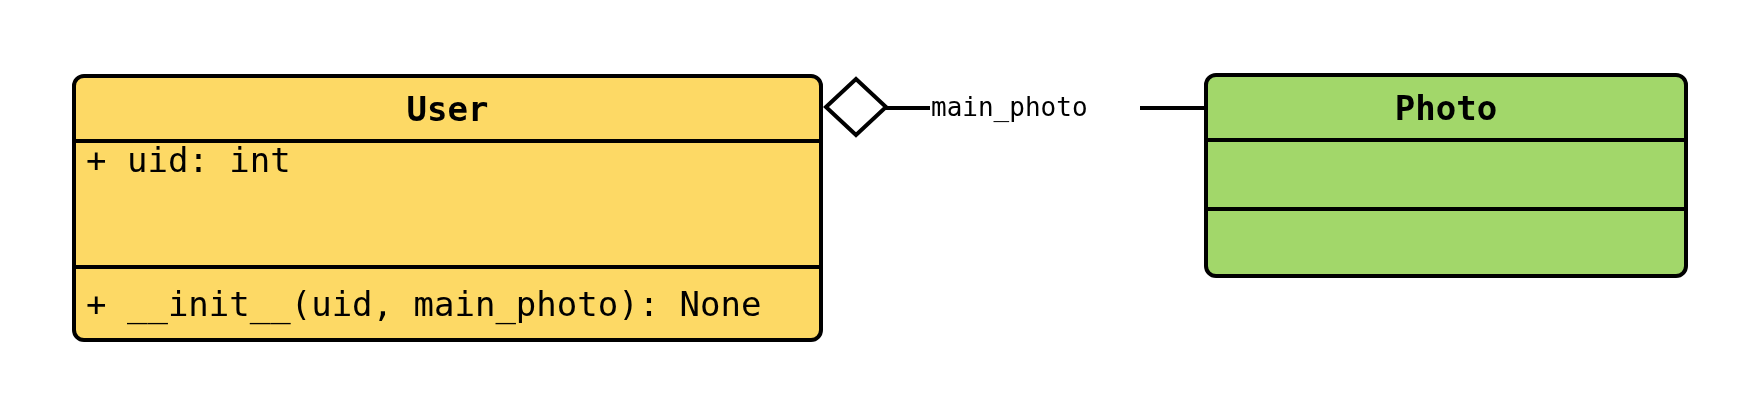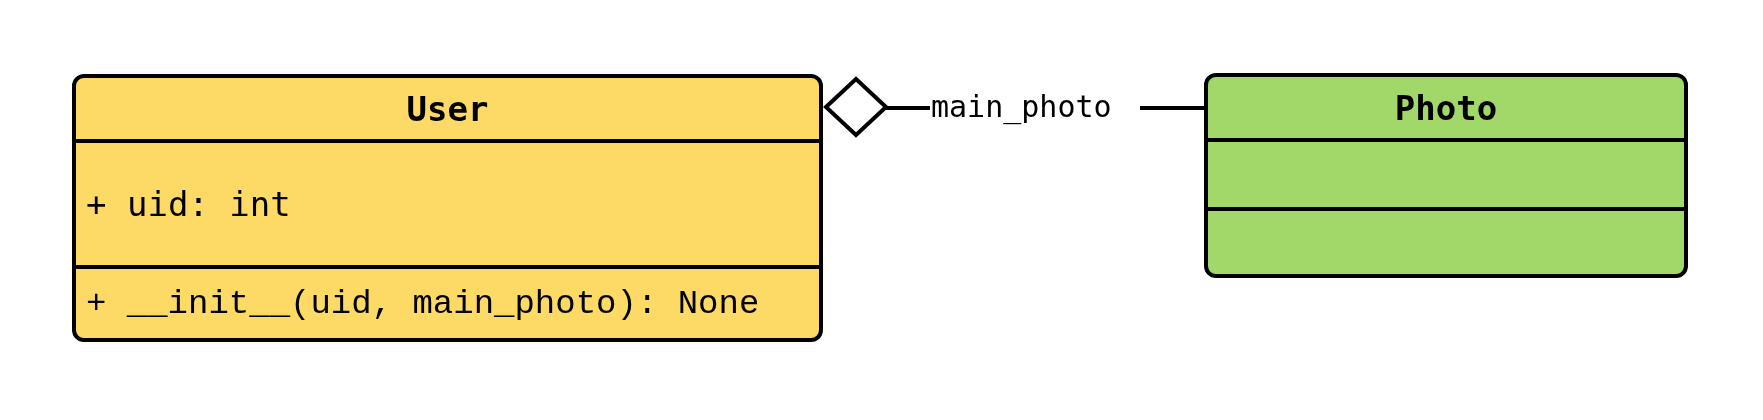--- a/index.html
+++ b/index.html
@@ -44,22 +44,22 @@
     box-sizing: border-box;
     display: flex;
     flex-direction: column;
     justify-content: center;
   }
   .compartment.title {
     align-items: center;
     font-weight: bold;
   }
   .user .compartment.title  { height: 61px; }
-  .user .compartment.attrs  { height: 126px; border-top: 4px solid var(--stroke, #000); }
-  .user .compartment.methods{ flex: 1; border-top: 4px solid var(--stroke, #000); font-family: Liberation Mono, monospace; }
+  .user .compartment.attrs  { height: 126px; border-top: 4px solid var(--stroke, #000); justify-content: space-between; }
+  .user .compartment.methods{ flex: 1; border-top: 4px solid var(--stroke, #000); }
   .photo .compartment.title  { height: 61px; }
   .photo .compartment.attrs  { height: 69px; border-top: 4px solid var(--stroke, #000); }
   .photo .compartment.methods{ flex: 1; border-top: 4px solid var(--stroke, #000); }
   .member-line {
     white-space: pre;
     line-height: 34px;
     padding-left: 10px;
   }
   .member-line .type-bold { font-weight: bold; }
   .connector-line {
@@ -69,21 +69,21 @@
     top: 106px;
   }
   .connector-line.seg-a { left: 884px; width: 46px; }
   .connector-line.seg-b { left: 1140px; width: 66px; }
   .relation-label {
     position: absolute;
     left: 931px;
     top: 86px;
     height: 42px;
     line-height: 42px;
-    font-size: 30px;
+    font-size: 26px;
     white-space: pre;
   }
   .diamond-svg {
     position: absolute;
     left: 820px;
     top: 76px;
   }
 </style>
 </head>
 <body>

